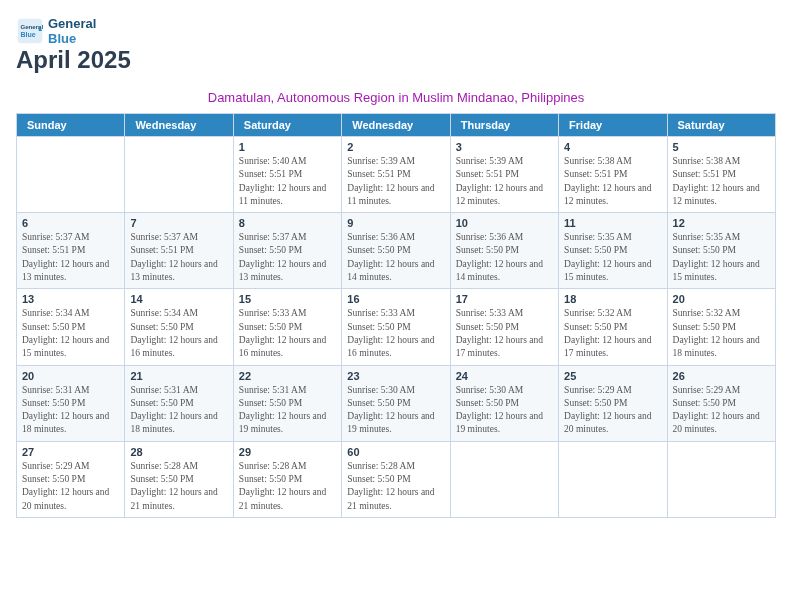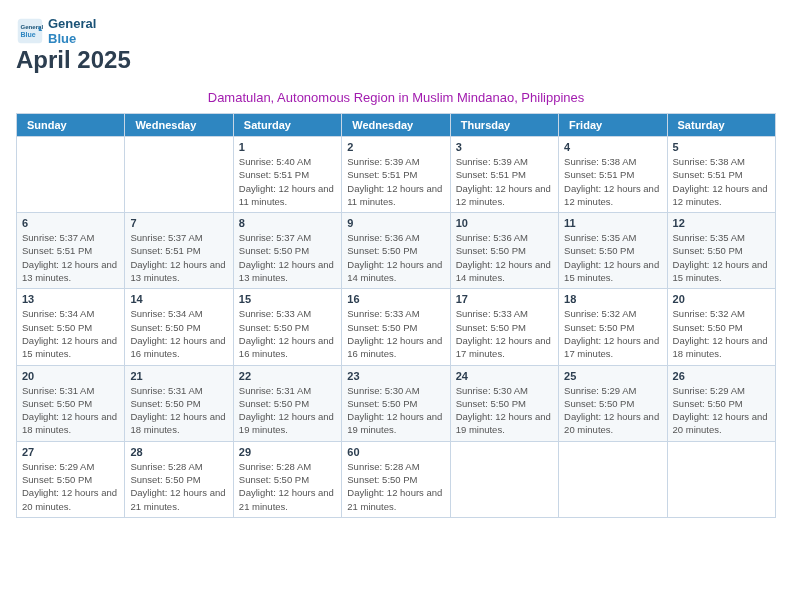--- a/index.html
+++ b/index.html
@@ -65,20 +65,21 @@
     .day-num {
       font-weight: bold;
       font-size: 11px;
       color: #2c3e50;
       margin-bottom: 2px;
     }
     .day-info {
       color: #555;
       font-size: 9.5px;
       line-height: 1.4;
+      font-family: Liberation Serif, serif;
     }
     .empty-cell {
       background: #fff !important;
     }
   </style>
 </head>
 <body>
 
 <div class="header-row">
   <div class="logo">

